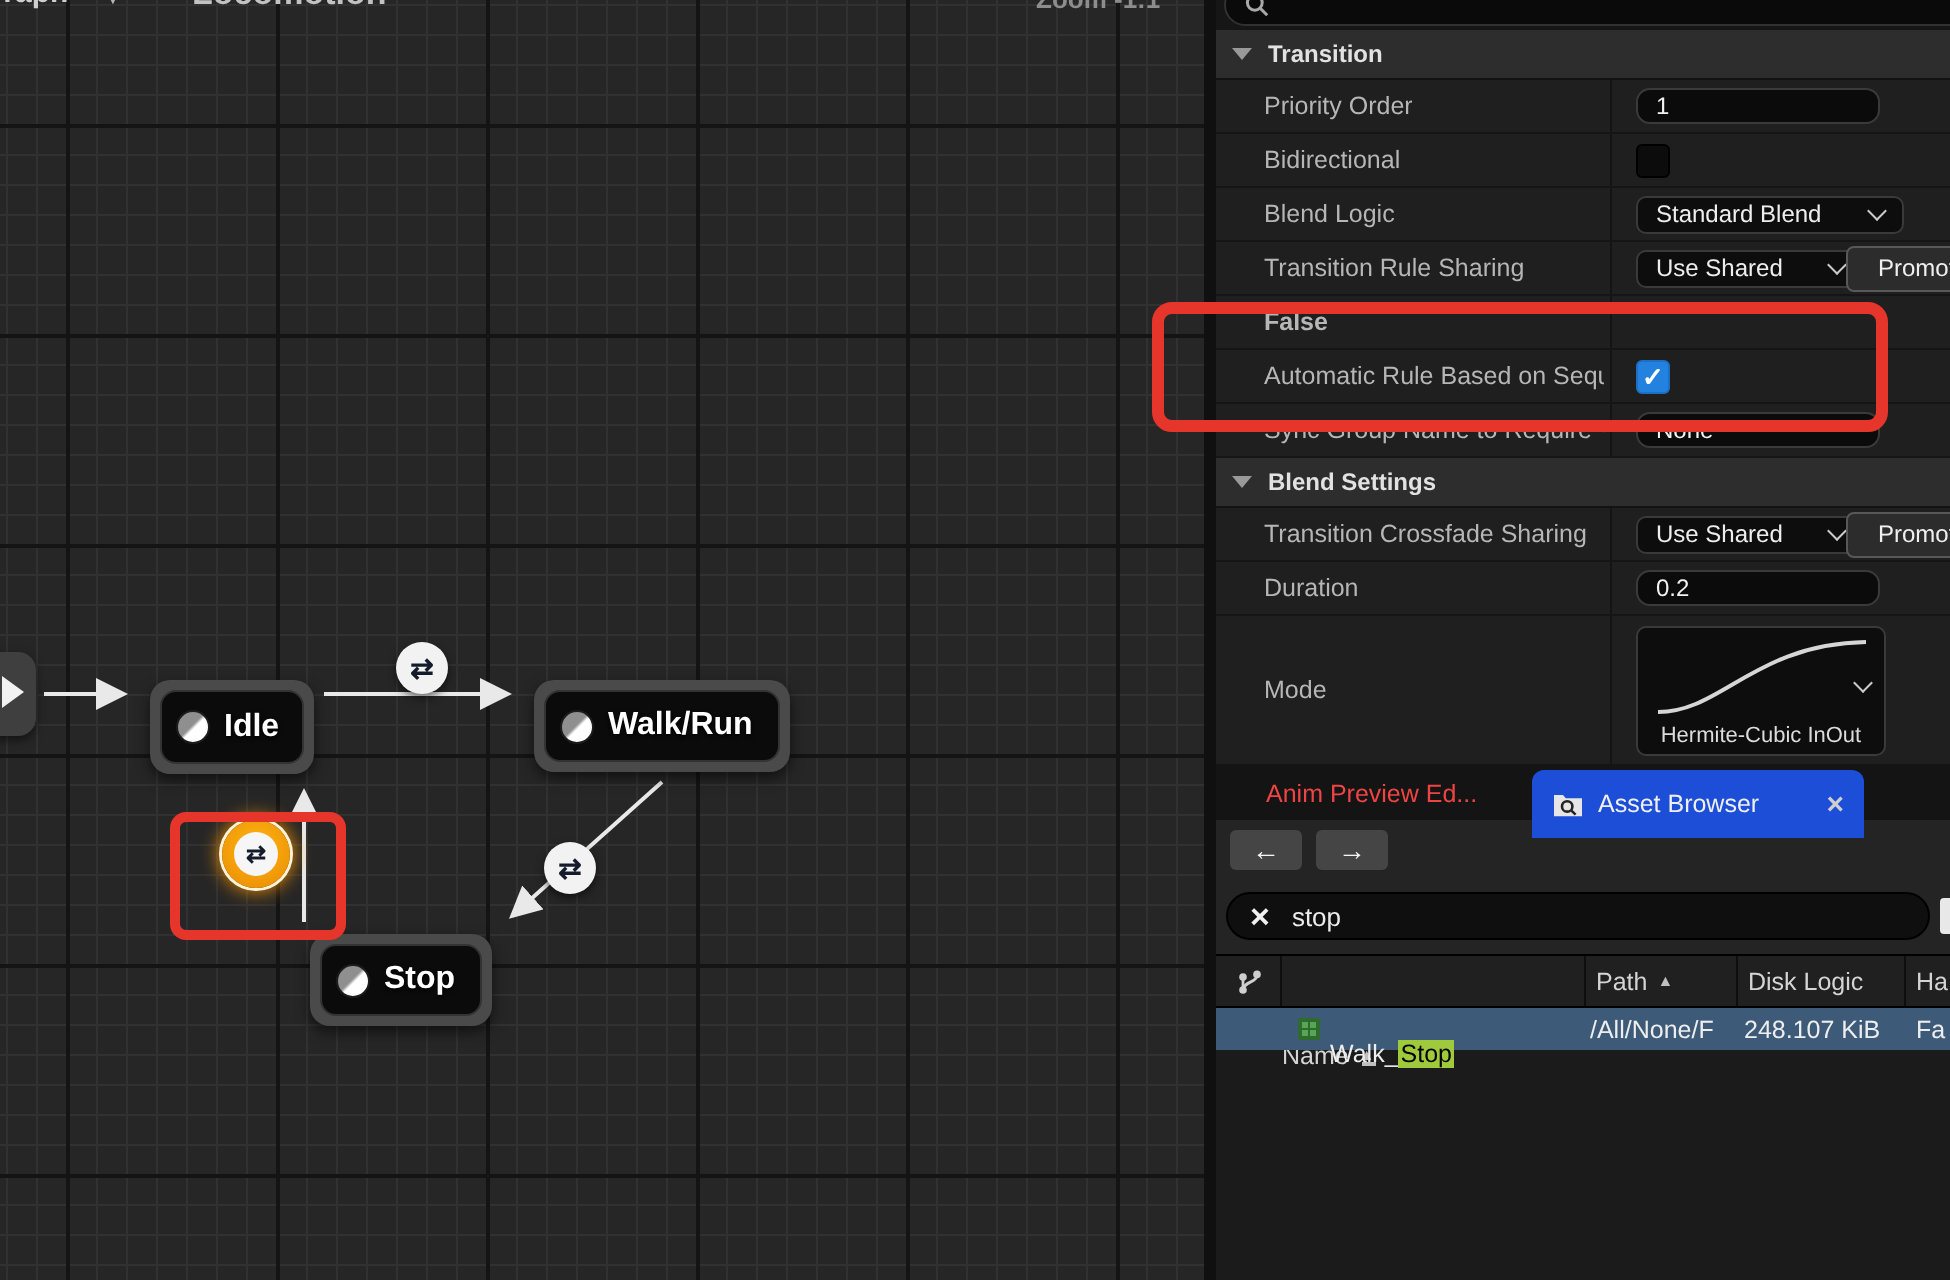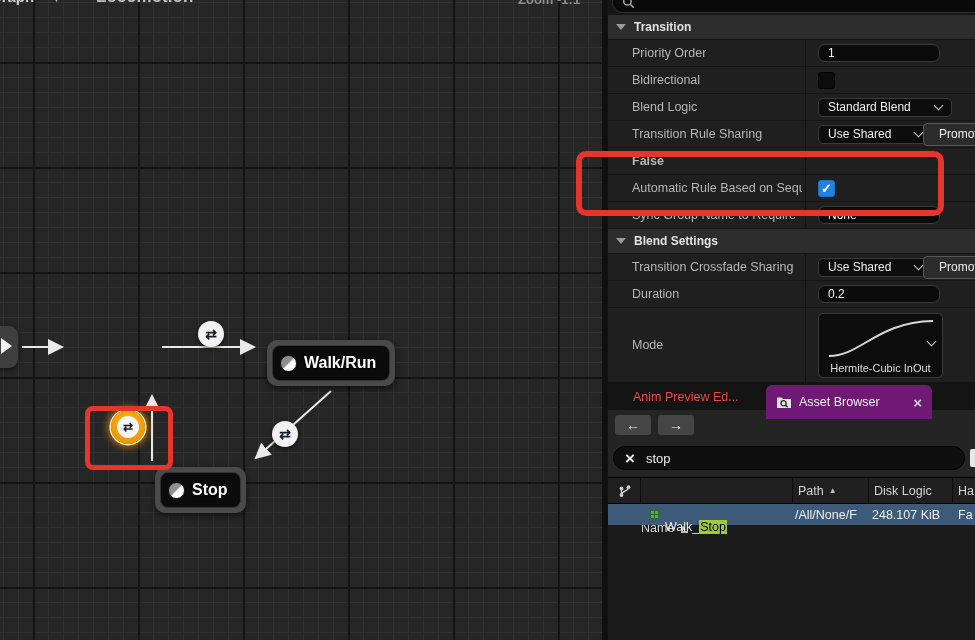--- a/index.html
+++ b/index.html
@@ -93,21 +93,21 @@
   #row-mode{height:75px;}
   .modebox{position:absolute;left:210px;top:5px;width:125px;height:65px;background:#0d0d0d;
     border:1px solid #3a3a3a;border-radius:5px;box-sizing:border-box;}
   .modebox .curve{position:absolute;left:2px;top:2px;}
   .modebox .mchev{position:absolute;right:7px;top:27px;}
   .modebox .mlabel{position:absolute;left:0;right:0;bottom:3px;text-align:center;color:#dcdcdc;font-size:11px;white-space:nowrap;}
   
   .tabbar{height:27px;background:#141414;flex:none;position:relative;display:flex;align-items:flex-end;}
   .tab-inactive{position:absolute;left:25px;top:0;height:27px;display:flex;align-items:center;
     color:#ef4444;font-size:12.5px;}
-  .tab-active{position:absolute;left:158px;top:2px;height:25px;width:166px;background:#701a75;
+  .tab-active{position:absolute;left:158px;top:2px;height:25px;width:166px;background:#1d4ed8;
     border-radius:6px 6px 0 0;display:flex;align-items:center;gap:7px;padding:17px 10px;box-sizing:border-box;}
   .tab-active .tab-label{color:#f0f0f0;font-size:12.5px;flex:1;}
   .tab-close{color:#cfcfcf;font-size:15px;font-weight:bold;line-height:1;}
   .navrow{height:30px;background:#242424;flex:none;display:flex;align-items:center;gap:7px;padding-left:7px;}
   .navbtn{width:36px;height:20px;background:#454545;border-radius:3px;display:flex;align-items:center;
     justify-content:center;color:#f5f5f5;font-size:14px;font-weight:bold;line-height:1;}
   .absearch{height:37px;background:#242424;flex:none;position:relative;}
   .absearch-pill{position:absolute;left:5px;top:6px;width:352px;height:24px;border-radius:12px;
     background:#0f0f0f;border:1px solid #000;display:flex;align-items:center;gap:11px;
     padding:0 11px;box-sizing:border-box;}
@@ -149,20 +149,26 @@
     <line x1="22" y1="347" x2="62" y2="347" stroke="#e9e9e9" stroke-width="2" marker-end="url(#ah)"></line>
     <line x1="162" y1="347" x2="254" y2="347" stroke="#e9e9e9" stroke-width="2" marker-end="url(#ah)"></line>
     <line x1="331" y1="391" x2="256" y2="458" stroke="#e9e9e9" stroke-width="2" marker-end="url(#ah)"></line>
     <line x1="152" y1="461" x2="152" y2="396" stroke="#e9e9e9" stroke-width="2" marker-end="url(#ah)"></line>
   </svg>
 
   <div class="entry-node">
     <span class="play"></span>
   </div>
 
+  <div class="state-node" id="node-idle">
+    <div class="state-inner">
+      <span class="state-icon"></span>
+      <span class="state-label">Idle</span>
+    </div>
+  </div>
   <div class="state-node" id="node-walkrun">
     <div class="state-inner">
       <span class="state-icon"></span>
       <span class="state-label">Walk/Run</span>
     </div>
   </div>
   <div class="state-node" id="node-stop">
     <div class="state-inner">
       <span class="state-icon"></span>
       <span class="state-label">Stop</span>

